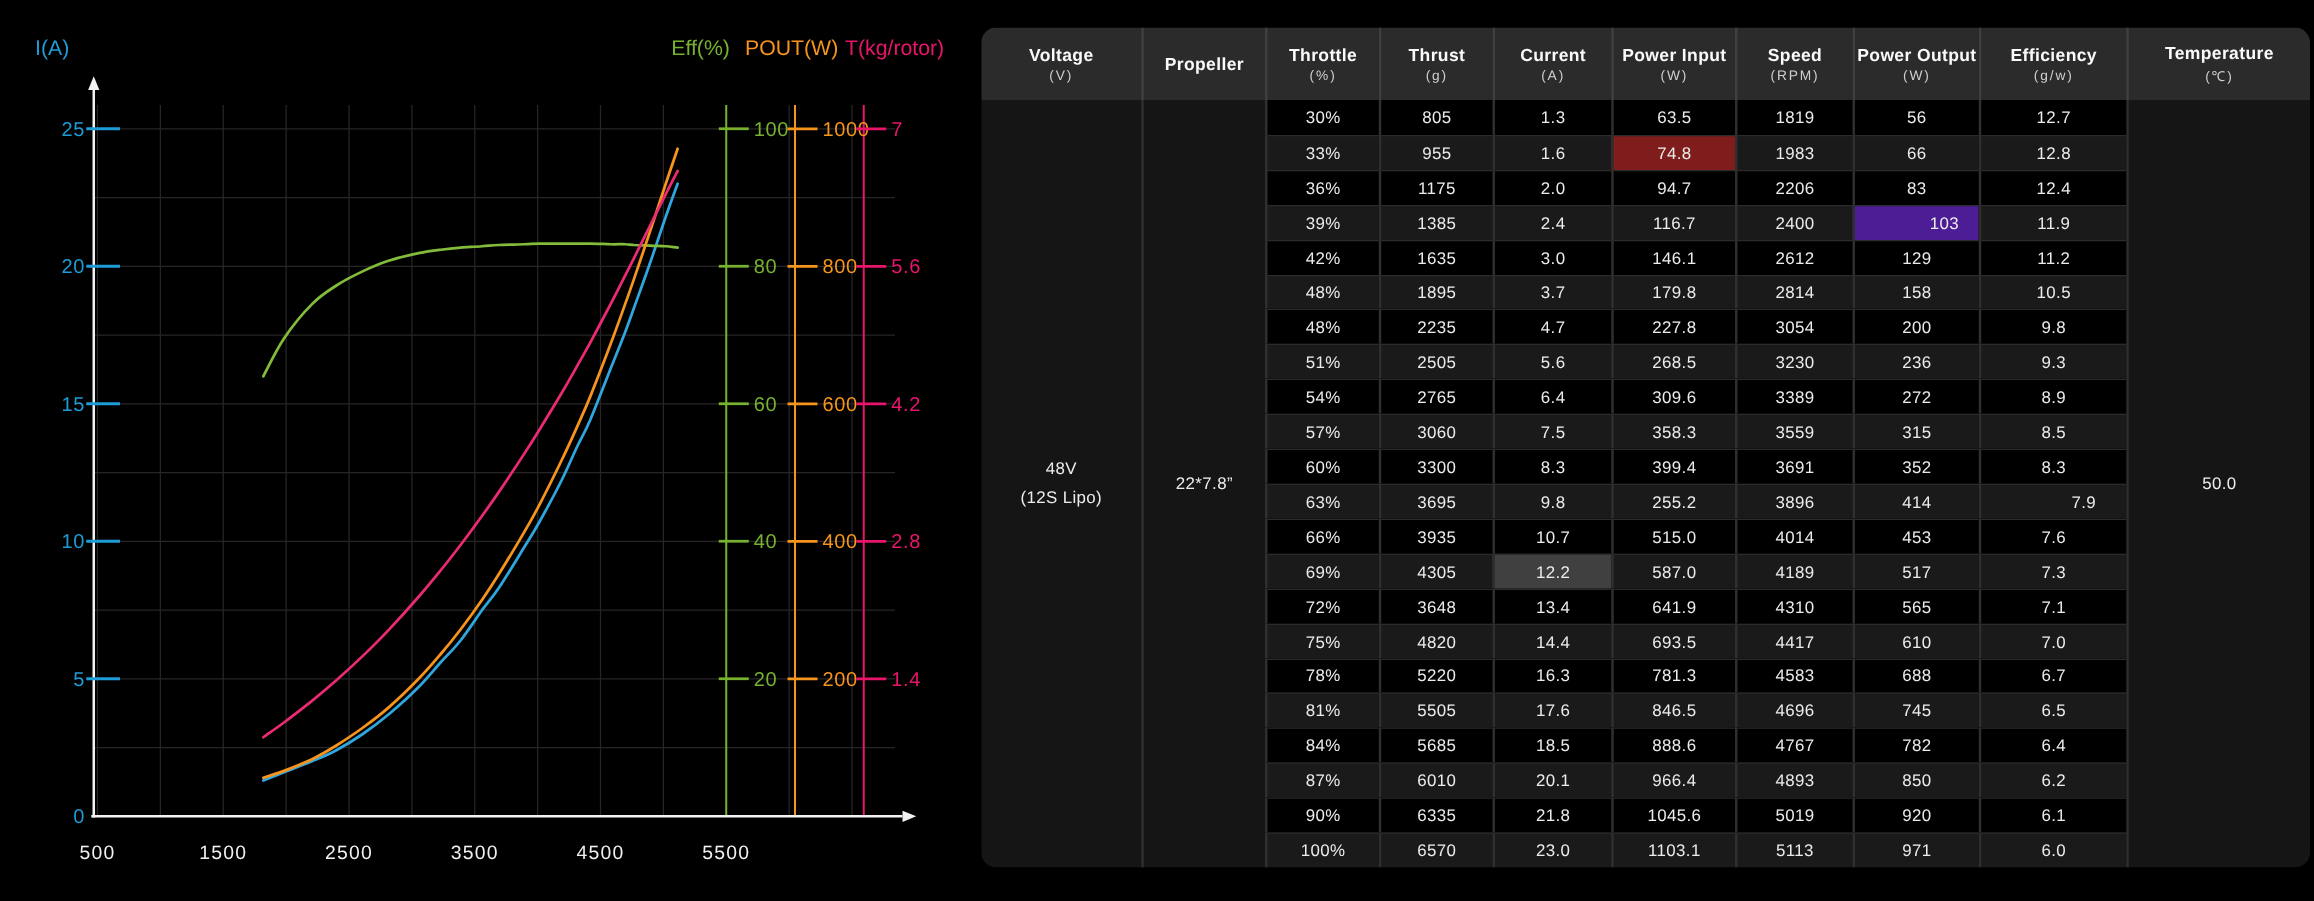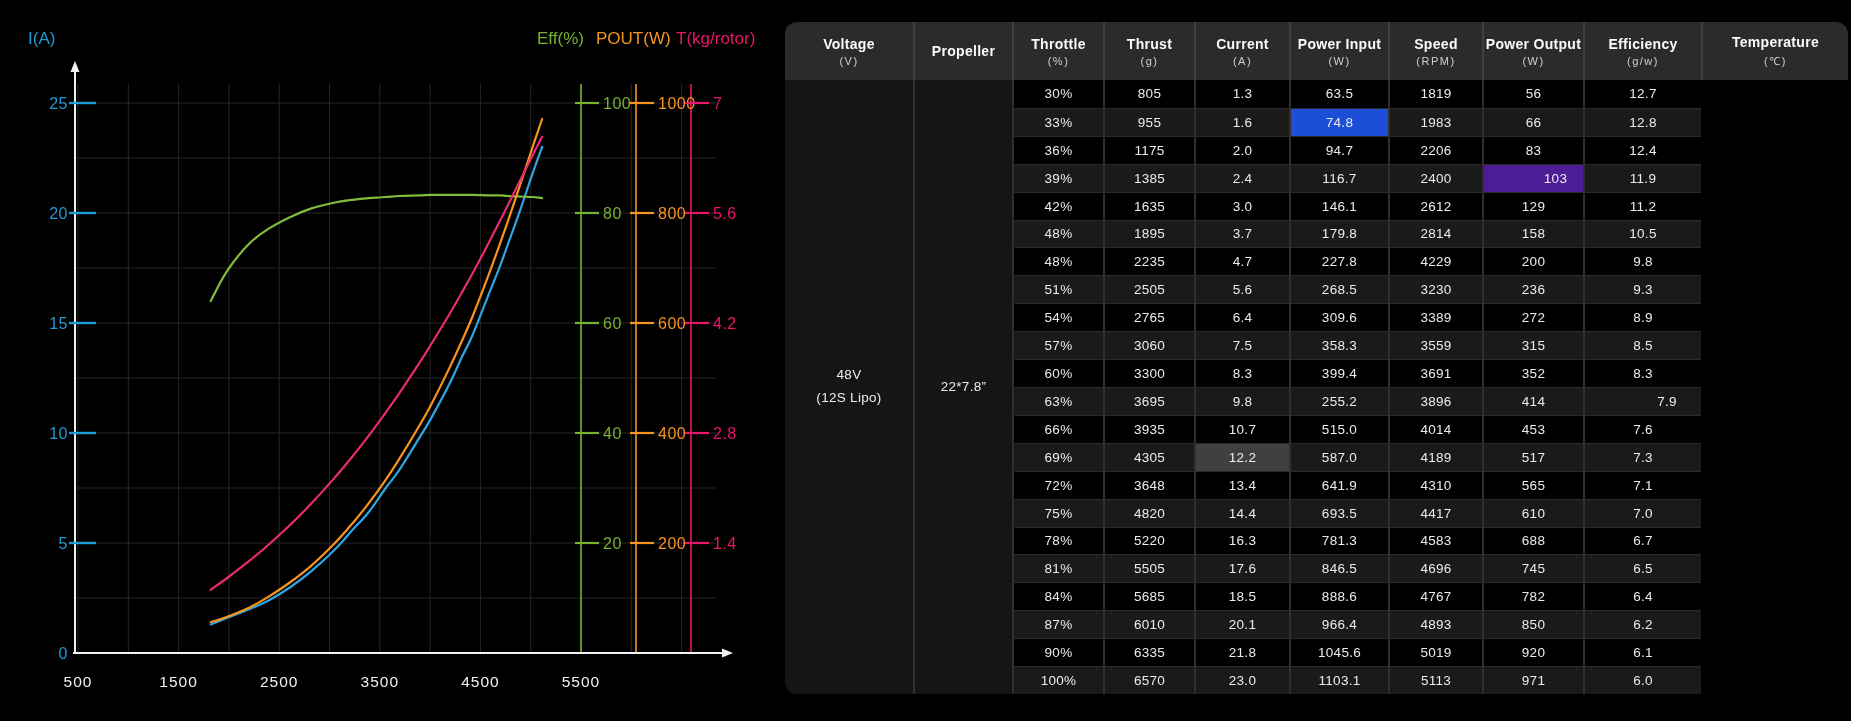--- a/index.html
+++ b/index.html
@@ -150,31 +150,34 @@
         <div class="hlabel">Temperature</div>
         <div class="hunit">(℃)</div>
       </div>
       <div class="mcell" style="grid-area: 2 / 1 / span 22;">
         <div>48V</div>
         <div>(12S Lipo)</div>
       </div>
       <div class="mcell" style="grid-area: 2 / 2 / span 22; border-left: 2px solid rgb(47, 47, 47);">
         <div>22*7.8”</div>
       </div>
+      <div class="mcell" style="grid-area: 2 / 10 / span 22; border-left: 2px solid rgb(47, 47, 47);">
+        <div>50.0</div>
+      </div>
       <div class="dcell" style="grid-area: 2 / 3; background: rgb(0, 0, 0); border-left: 2px solid rgb(47, 47, 47);">30%</div>
       <div class="dcell" style="grid-area: 2 / 4; background: rgb(0, 0, 0); border-left: 2px solid rgb(47, 47, 47);">805</div>
       <div class="dcell" style="grid-area: 2 / 5; background: rgb(0, 0, 0); border-left: 2px solid rgb(47, 47, 47);">1.3</div>
       <div class="dcell" style="grid-area: 2 / 6; background: rgb(0, 0, 0); border-left: 2px solid rgb(47, 47, 47);">63.5</div>
       <div class="dcell" style="grid-area: 2 / 7; background: rgb(0, 0, 0); border-left: 2px solid rgb(47, 47, 47);">1819</div>
       <div class="dcell" style="grid-area: 2 / 8; background: rgb(0, 0, 0); border-left: 2px solid rgb(47, 47, 47);">56</div>
       <div class="dcell" style="grid-area: 2 / 9; background: rgb(0, 0, 0); border-left: 2px solid rgb(47, 47, 47);">12.7</div>
       <div class="dcell" style="grid-area: 3 / 3; background: rgb(26, 26, 26); border-left: 2px solid rgb(47, 47, 47); border-top: 1px solid rgb(43, 43, 43);">33%</div>
       <div class="dcell" style="grid-area: 3 / 4; background: rgb(26, 26, 26); border-left: 2px solid rgb(47, 47, 47); border-top: 1px solid rgb(43, 43, 43);">955</div>
       <div class="dcell" style="grid-area: 3 / 5; background: rgb(26, 26, 26); border-left: 2px solid rgb(47, 47, 47); border-top: 1px solid rgb(43, 43, 43);">1.6</div>
-      <div class="dcell" style="grid-area: 3 / 6; background: #1d4ed8; border-left: 2px solid rgb(47, 47, 47); border-top: 1px solid rgb(43, 43, 43);">74.8</div>
+      <div class="dcell" style="grid-area: 3 / 6; background: #7f1d1d; border-left: 2px solid rgb(47, 47, 47); border-top: 1px solid rgb(43, 43, 43);">74.8</div>
       <div class="dcell" style="grid-area: 3 / 7; background: rgb(26, 26, 26); border-left: 2px solid rgb(47, 47, 47); border-top: 1px solid rgb(43, 43, 43);">1983</div>
       <div class="dcell" style="grid-area: 3 / 8; background: rgb(26, 26, 26); border-left: 2px solid rgb(47, 47, 47); border-top: 1px solid rgb(43, 43, 43);">66</div>
       <div class="dcell" style="grid-area: 3 / 9; background: rgb(26, 26, 26); border-left: 2px solid rgb(47, 47, 47); border-top: 1px solid rgb(43, 43, 43);">12.8</div>
       <div class="dcell" style="grid-area: 4 / 3; background: rgb(0, 0, 0); border-left: 2px solid rgb(47, 47, 47); border-top: 1px solid rgb(43, 43, 43);">36%</div>
       <div class="dcell" style="grid-area: 4 / 4; background: rgb(0, 0, 0); border-left: 2px solid rgb(47, 47, 47); border-top: 1px solid rgb(43, 43, 43);">1175</div>
       <div class="dcell" style="grid-area: 4 / 5; background: rgb(0, 0, 0); border-left: 2px solid rgb(47, 47, 47); border-top: 1px solid rgb(43, 43, 43);">2.0</div>
       <div class="dcell" style="grid-area: 4 / 6; background: rgb(0, 0, 0); border-left: 2px solid rgb(47, 47, 47); border-top: 1px solid rgb(43, 43, 43);">94.7</div>
       <div class="dcell" style="grid-area: 4 / 7; background: rgb(0, 0, 0); border-left: 2px solid rgb(47, 47, 47); border-top: 1px solid rgb(43, 43, 43);">2206</div>
       <div class="dcell" style="grid-area: 4 / 8; background: rgb(0, 0, 0); border-left: 2px solid rgb(47, 47, 47); border-top: 1px solid rgb(43, 43, 43);">83</div>
       <div class="dcell" style="grid-area: 4 / 9; background: rgb(0, 0, 0); border-left: 2px solid rgb(47, 47, 47); border-top: 1px solid rgb(43, 43, 43);">12.4</div>
@@ -196,21 +199,21 @@
       <div class="dcell" style="grid-area: 7 / 4; background: rgb(26, 26, 26); border-left: 2px solid rgb(47, 47, 47); border-top: 1px solid rgb(43, 43, 43);">1895</div>
       <div class="dcell" style="grid-area: 7 / 5; background: rgb(26, 26, 26); border-left: 2px solid rgb(47, 47, 47); border-top: 1px solid rgb(43, 43, 43);">3.7</div>
       <div class="dcell" style="grid-area: 7 / 6; background: rgb(26, 26, 26); border-left: 2px solid rgb(47, 47, 47); border-top: 1px solid rgb(43, 43, 43);">179.8</div>
       <div class="dcell" style="grid-area: 7 / 7; background: rgb(26, 26, 26); border-left: 2px solid rgb(47, 47, 47); border-top: 1px solid rgb(43, 43, 43);">2814</div>
       <div class="dcell" style="grid-area: 7 / 8; background: rgb(26, 26, 26); border-left: 2px solid rgb(47, 47, 47); border-top: 1px solid rgb(43, 43, 43);">158</div>
       <div class="dcell" style="grid-area: 7 / 9; background: rgb(26, 26, 26); border-left: 2px solid rgb(47, 47, 47); border-top: 1px solid rgb(43, 43, 43);">10.5</div>
       <div class="dcell" style="grid-area: 8 / 3; background: rgb(0, 0, 0); border-left: 2px solid rgb(47, 47, 47); border-top: 1px solid rgb(43, 43, 43);">48%</div>
       <div class="dcell" style="grid-area: 8 / 4; background: rgb(0, 0, 0); border-left: 2px solid rgb(47, 47, 47); border-top: 1px solid rgb(43, 43, 43);">2235</div>
       <div class="dcell" style="grid-area: 8 / 5; background: rgb(0, 0, 0); border-left: 2px solid rgb(47, 47, 47); border-top: 1px solid rgb(43, 43, 43);">4.7</div>
       <div class="dcell" style="grid-area: 8 / 6; background: rgb(0, 0, 0); border-left: 2px solid rgb(47, 47, 47); border-top: 1px solid rgb(43, 43, 43);">227.8</div>
-      <div class="dcell" style="grid-area: 8 / 7; background: rgb(0, 0, 0); border-left: 2px solid rgb(47, 47, 47); border-top: 1px solid rgb(43, 43, 43);">4229</div>
+      <div class="dcell" style="grid-area: 8 / 7; background: rgb(0, 0, 0); border-left: 2px solid rgb(47, 47, 47); border-top: 1px solid rgb(43, 43, 43);">3054</div>
       <div class="dcell" style="grid-area: 8 / 8; background: rgb(0, 0, 0); border-left: 2px solid rgb(47, 47, 47); border-top: 1px solid rgb(43, 43, 43);">200</div>
       <div class="dcell" style="grid-area: 8 / 9; background: rgb(0, 0, 0); border-left: 2px solid rgb(47, 47, 47); border-top: 1px solid rgb(43, 43, 43);">9.8</div>
       <div class="dcell" style="grid-area: 9 / 3; background: rgb(26, 26, 26); border-left: 2px solid rgb(47, 47, 47); border-top: 1px solid rgb(43, 43, 43);">51%</div>
       <div class="dcell" style="grid-area: 9 / 4; background: rgb(26, 26, 26); border-left: 2px solid rgb(47, 47, 47); border-top: 1px solid rgb(43, 43, 43);">2505</div>
       <div class="dcell" style="grid-area: 9 / 5; background: rgb(26, 26, 26); border-left: 2px solid rgb(47, 47, 47); border-top: 1px solid rgb(43, 43, 43);">5.6</div>
       <div class="dcell" style="grid-area: 9 / 6; background: rgb(26, 26, 26); border-left: 2px solid rgb(47, 47, 47); border-top: 1px solid rgb(43, 43, 43);">268.5</div>
       <div class="dcell" style="grid-area: 9 / 7; background: rgb(26, 26, 26); border-left: 2px solid rgb(47, 47, 47); border-top: 1px solid rgb(43, 43, 43);">3230</div>
       <div class="dcell" style="grid-area: 9 / 8; background: rgb(26, 26, 26); border-left: 2px solid rgb(47, 47, 47); border-top: 1px solid rgb(43, 43, 43);">236</div>
       <div class="dcell" style="grid-area: 9 / 9; background: rgb(26, 26, 26); border-left: 2px solid rgb(47, 47, 47); border-top: 1px solid rgb(43, 43, 43);">9.3</div>
       <div class="dcell" style="grid-area: 10 / 3; background: rgb(0, 0, 0); border-left: 2px solid rgb(47, 47, 47); border-top: 1px solid rgb(43, 43, 43);">54%</div>

